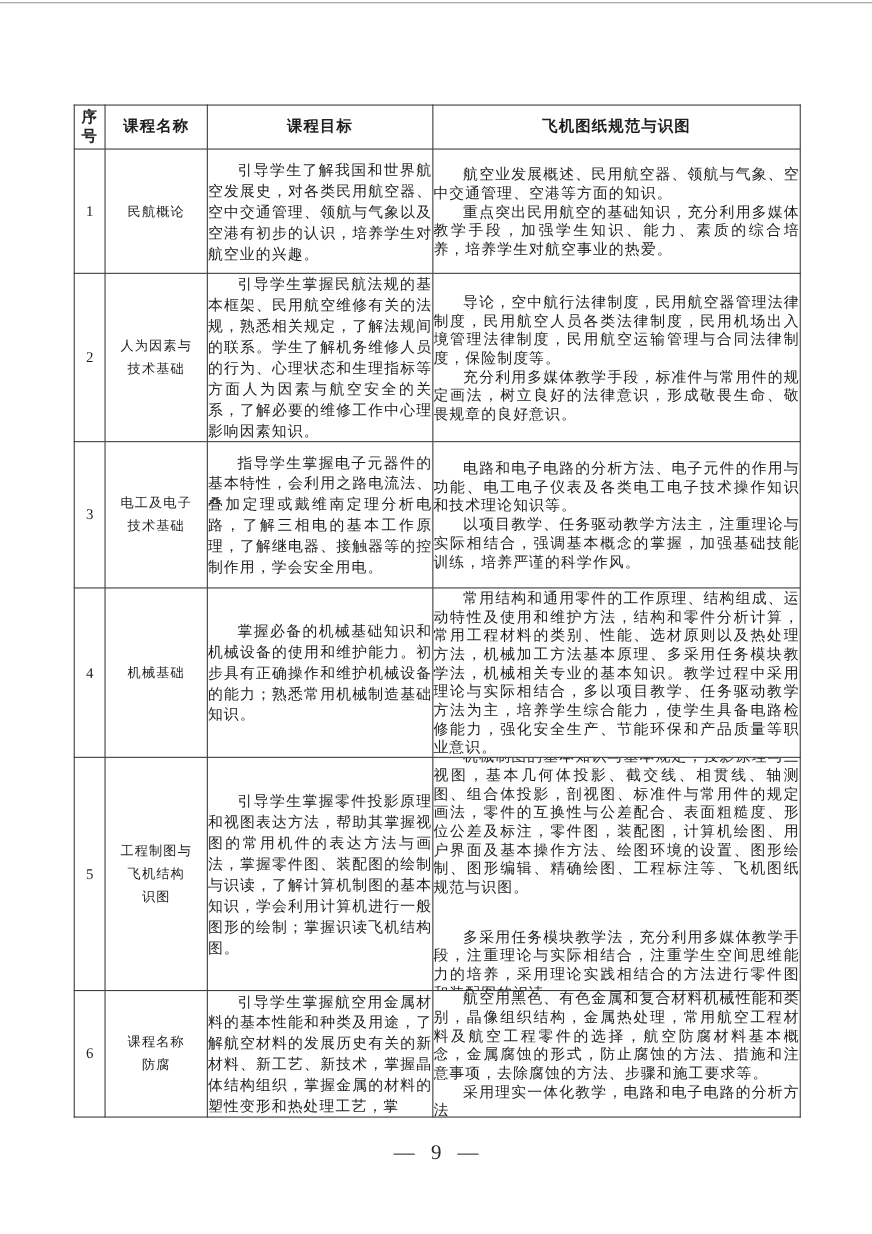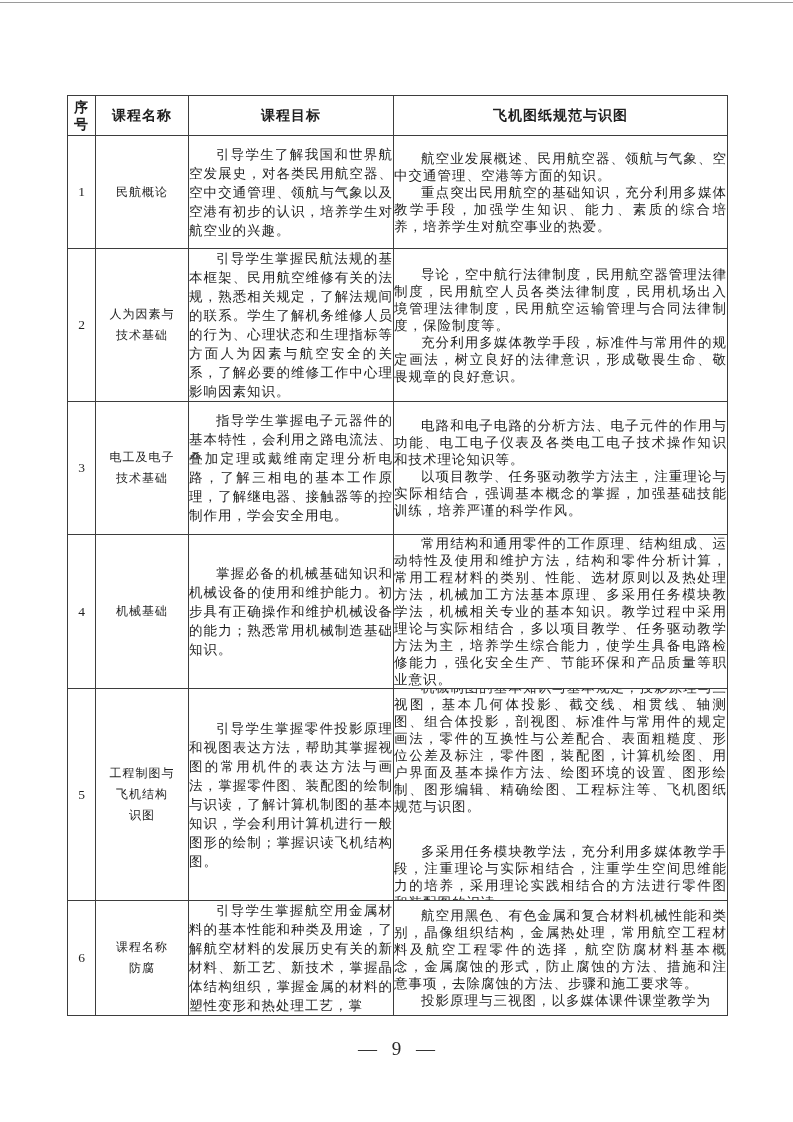--- a/index.html
+++ b/index.html
@@ -232,21 +232,21 @@
         <td class="cell-name"><div class="cw"><span>课程名称
 防腐</span></div></td>
         <td class="cell-text cell-objective">
             <div class="cw">
           <p>引导学生掌握航空用金属材料的基本性能和种类及用途，了解航空材料的发展历史有关的新材料、新工艺、新技术，掌握晶体结构组织，掌握金属的材料的塑性变形和热处理工艺，掌</p>
         </div>
           </td>
         <td class="cell-text cell-content">
             <div class="cw">
           <p>航空用黑色、有色金属和复合材料机械性能和类别，晶像组织结构，金属热处理，常用航空工程材料及航空工程零件的选择，航空防腐材料基本概念，金属腐蚀的形式，防止腐蚀的方法、措施和注意事项，去除腐蚀的方法、步骤和施工要求等。</p>
-          <p>投影原理与三视图，以多媒体课件课堂教学为</p>
+          <p>采用理实一体化教学，电路和电子电路的分析方法</p>
         </div>
           </td>
       </tr>
 
     </tbody>
   </table>
 
   <div class="page-footer">— 9 —</div>
 </div>
 

